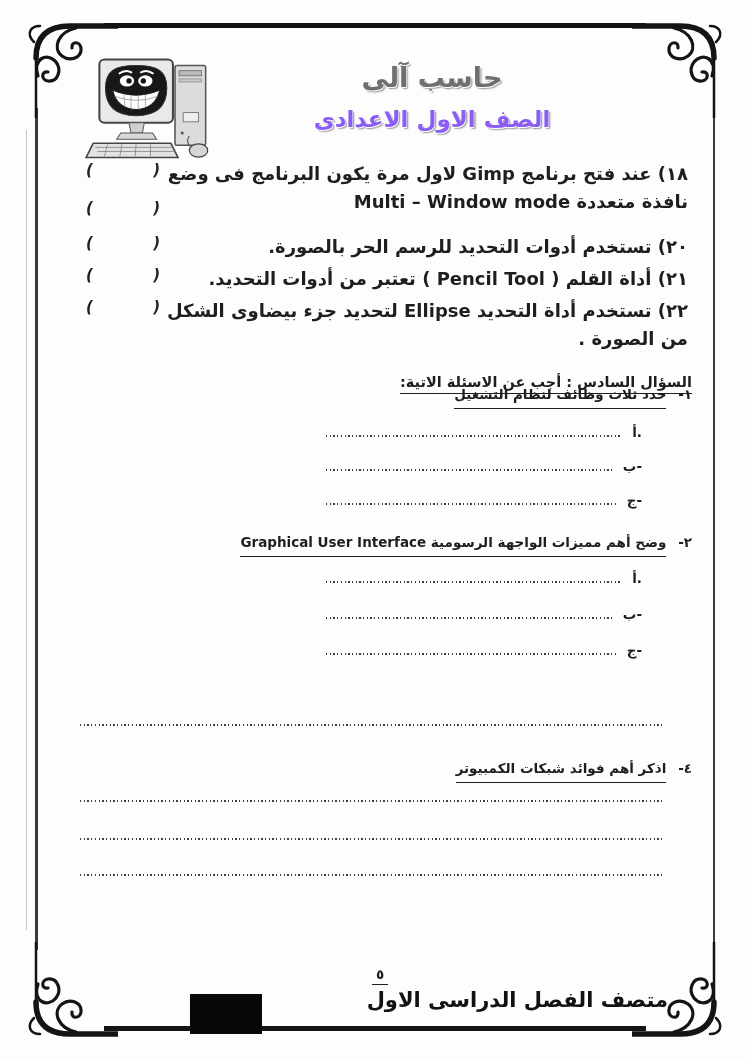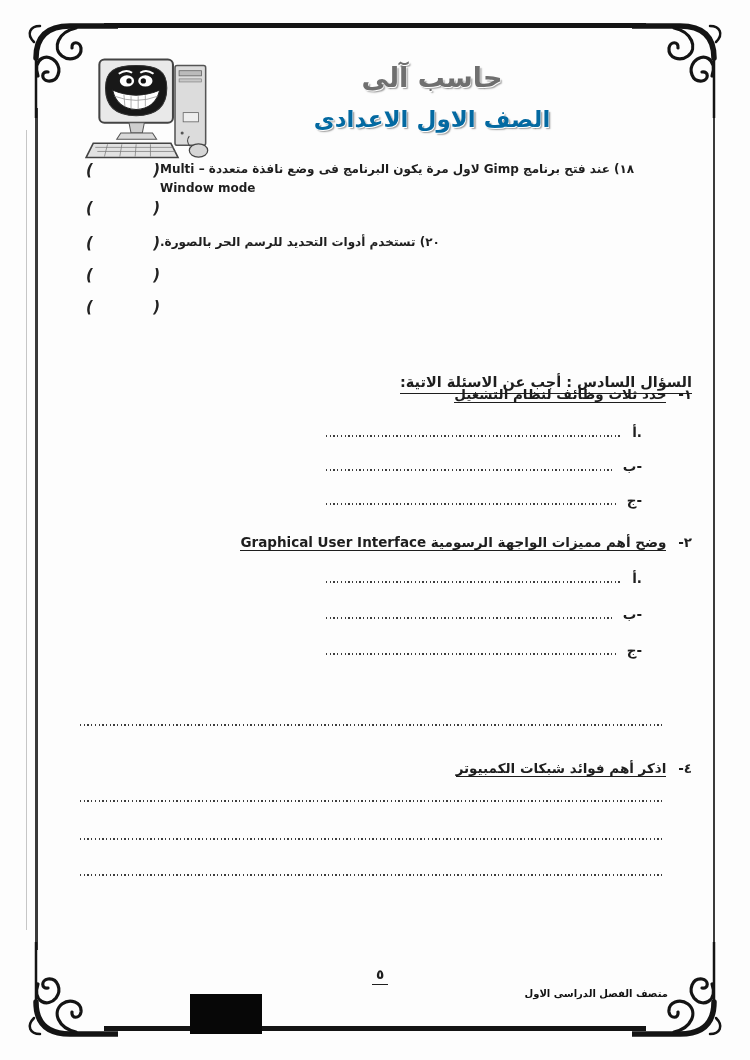--- a/index.html
+++ b/index.html
@@ -18,48 +18,48 @@
   .corner{position:absolute;width:96px;height:96px;}
   .corner.tl{left:22px;top:22px;}
   .corner.tr{right:22px;top:22px;transform:scaleX(-1);}
   .corner.bl{left:22px;top:942px;transform:scaleY(-1);}
   .corner.br{right:22px;top:942px;transform:scale(-1,-1);}
   
   .clipart{position:absolute;left:83px;top:52px;width:138px;height:110px;}
   .title-wrap{position:absolute;left:174px;right:60px;text-align:center;direction:rtl;}
   .title1{top:62px;font-size:27px;font-weight:bold;color:#6f6f6f;
     text-shadow:0.5px 0.5px 0 #fff,1.8px 1.8px 1.5px rgba(0,0,0,.38);}
-  .title2{top:106px;font-size:23px;font-weight:bold;color:#0369a1;
+  .title2{top:106px;font-size:23px;font-weight:bold;color:#8b5cf6;
     text-shadow:0.5px 0.5px 0 #fff,1.8px 1.8px 1.5px rgba(0,0,0,.38);}
   
   .tf-row{position:absolute;left:86px;width:606px;display:flex;align-items:flex-start;}
   .parens{width:74px;display:flex;justify-content:space-between;
     font-size:15px;font-weight:bold;color:#222;flex:none;padding-top:1px;}
-  .tf-text{flex:1;direction:rtl;text-align:left;font-size:12px;font-weight:bold;
+  .tf-text{flex:1;direction:rtl;text-align:right;font-size:18px;font-weight:bold;
     line-height:1.55;padding-right:4px;}
   .q-num{font-weight:bold;}
   
   .rtl-line{position:absolute;right:58px;direction:rtl;text-align:right;font-weight:bold;}
   .sec-header{top:346px;font-size:14.5px;margin-top:28px;}
   .sec-header .u{border-bottom:1.8px solid #1e1e1e;padding-bottom:3px;}
   .subq{font-size:13.5px;}
   .subq .num{margin-left:7px;}
-  .subq .u{border-bottom:1.6px solid #1e1e1e;padding-bottom:0;}
+  .subq .u{border-bottom:1.6px solid #1e1e1e;padding-bottom:6px;}
   .sub-row{position:absolute;right:108px;width:316px;display:flex;
     flex-direction:row-reverse;align-items:flex-end;gap:10px;}
   .sub-label{font-size:13.5px;font-weight:bold;line-height:1;flex:none;}
   .dotline{flex:1;height:2px;margin-bottom:3px;
     background-image:repeating-linear-gradient(to right,#3c3c3c 0 1.3px,transparent 1.3px 3.7px);}
   .dotline-full{position:absolute;left:80px;width:584px;height:2px;
     background-image:repeating-linear-gradient(to right,#3c3c3c 0 1.3px,transparent 1.3px 3.7px);}
   
   .page-num{position:absolute;left:372px;top:966px;font-size:13.5px;font-weight:bold;
     border-bottom:1.6px solid #1e1e1e;padding:0 4px 2px 4px;}
   .footer-label{position:absolute;right:82px;top:988px;direction:rtl;
-    font-size:10px;font-weight:bold;color:#111;}
+    font-size:21px;font-weight:bold;color:#111;}
   .black-mark{position:absolute;left:190px;top:994px;width:72px;height:40px;background:#070707;}
 </style>
 </head>
 <body>
 
 <div class="page">
 
   <div class="edge top"></div>
   <div class="edge bottom"></div>
   <div class="edge left"></div>
@@ -163,25 +163,33 @@
     <span class="tf-text">
       <b class="q-num">٢٠)</b>
       <span>تستخدم أدوات التحديد للرسم الحر بالصورة.</span>
     </span>
   </div>
   <div class="tf-row" style="top:265px">
     <span class="parens">
       <i>(</i>
       <i>)</i>
     </span>
+    <span class="tf-text">
+      <b class="q-num">٢١)</b>
+      <span>أداة القلم ( Pencil Tool ) تعتبر من أدوات التحديد.</span>
+    </span>
   </div>
   <div class="tf-row" style="top:297px">
     <span class="parens">
       <i>(</i>
       <i>)</i>
+    </span>
+    <span class="tf-text">
+      <b class="q-num">٢٢)</b>
+      <span>تستخدم أداة التحديد  Ellipse لتحديد جزء بيضاوى الشكل من الصورة .</span>
     </span>
   </div>
 
   <div class="rtl-line sec-header">
     <span class="u">السؤال السادس : أجب عن الاسئلة الاتية:</span>
   </div>
 
   <div class="rtl-line subq" style="top:386px">
     <span class="num">١-</span>
     <span class="u">حدد ثلاث وظائف لنظام التشغيل</span>

